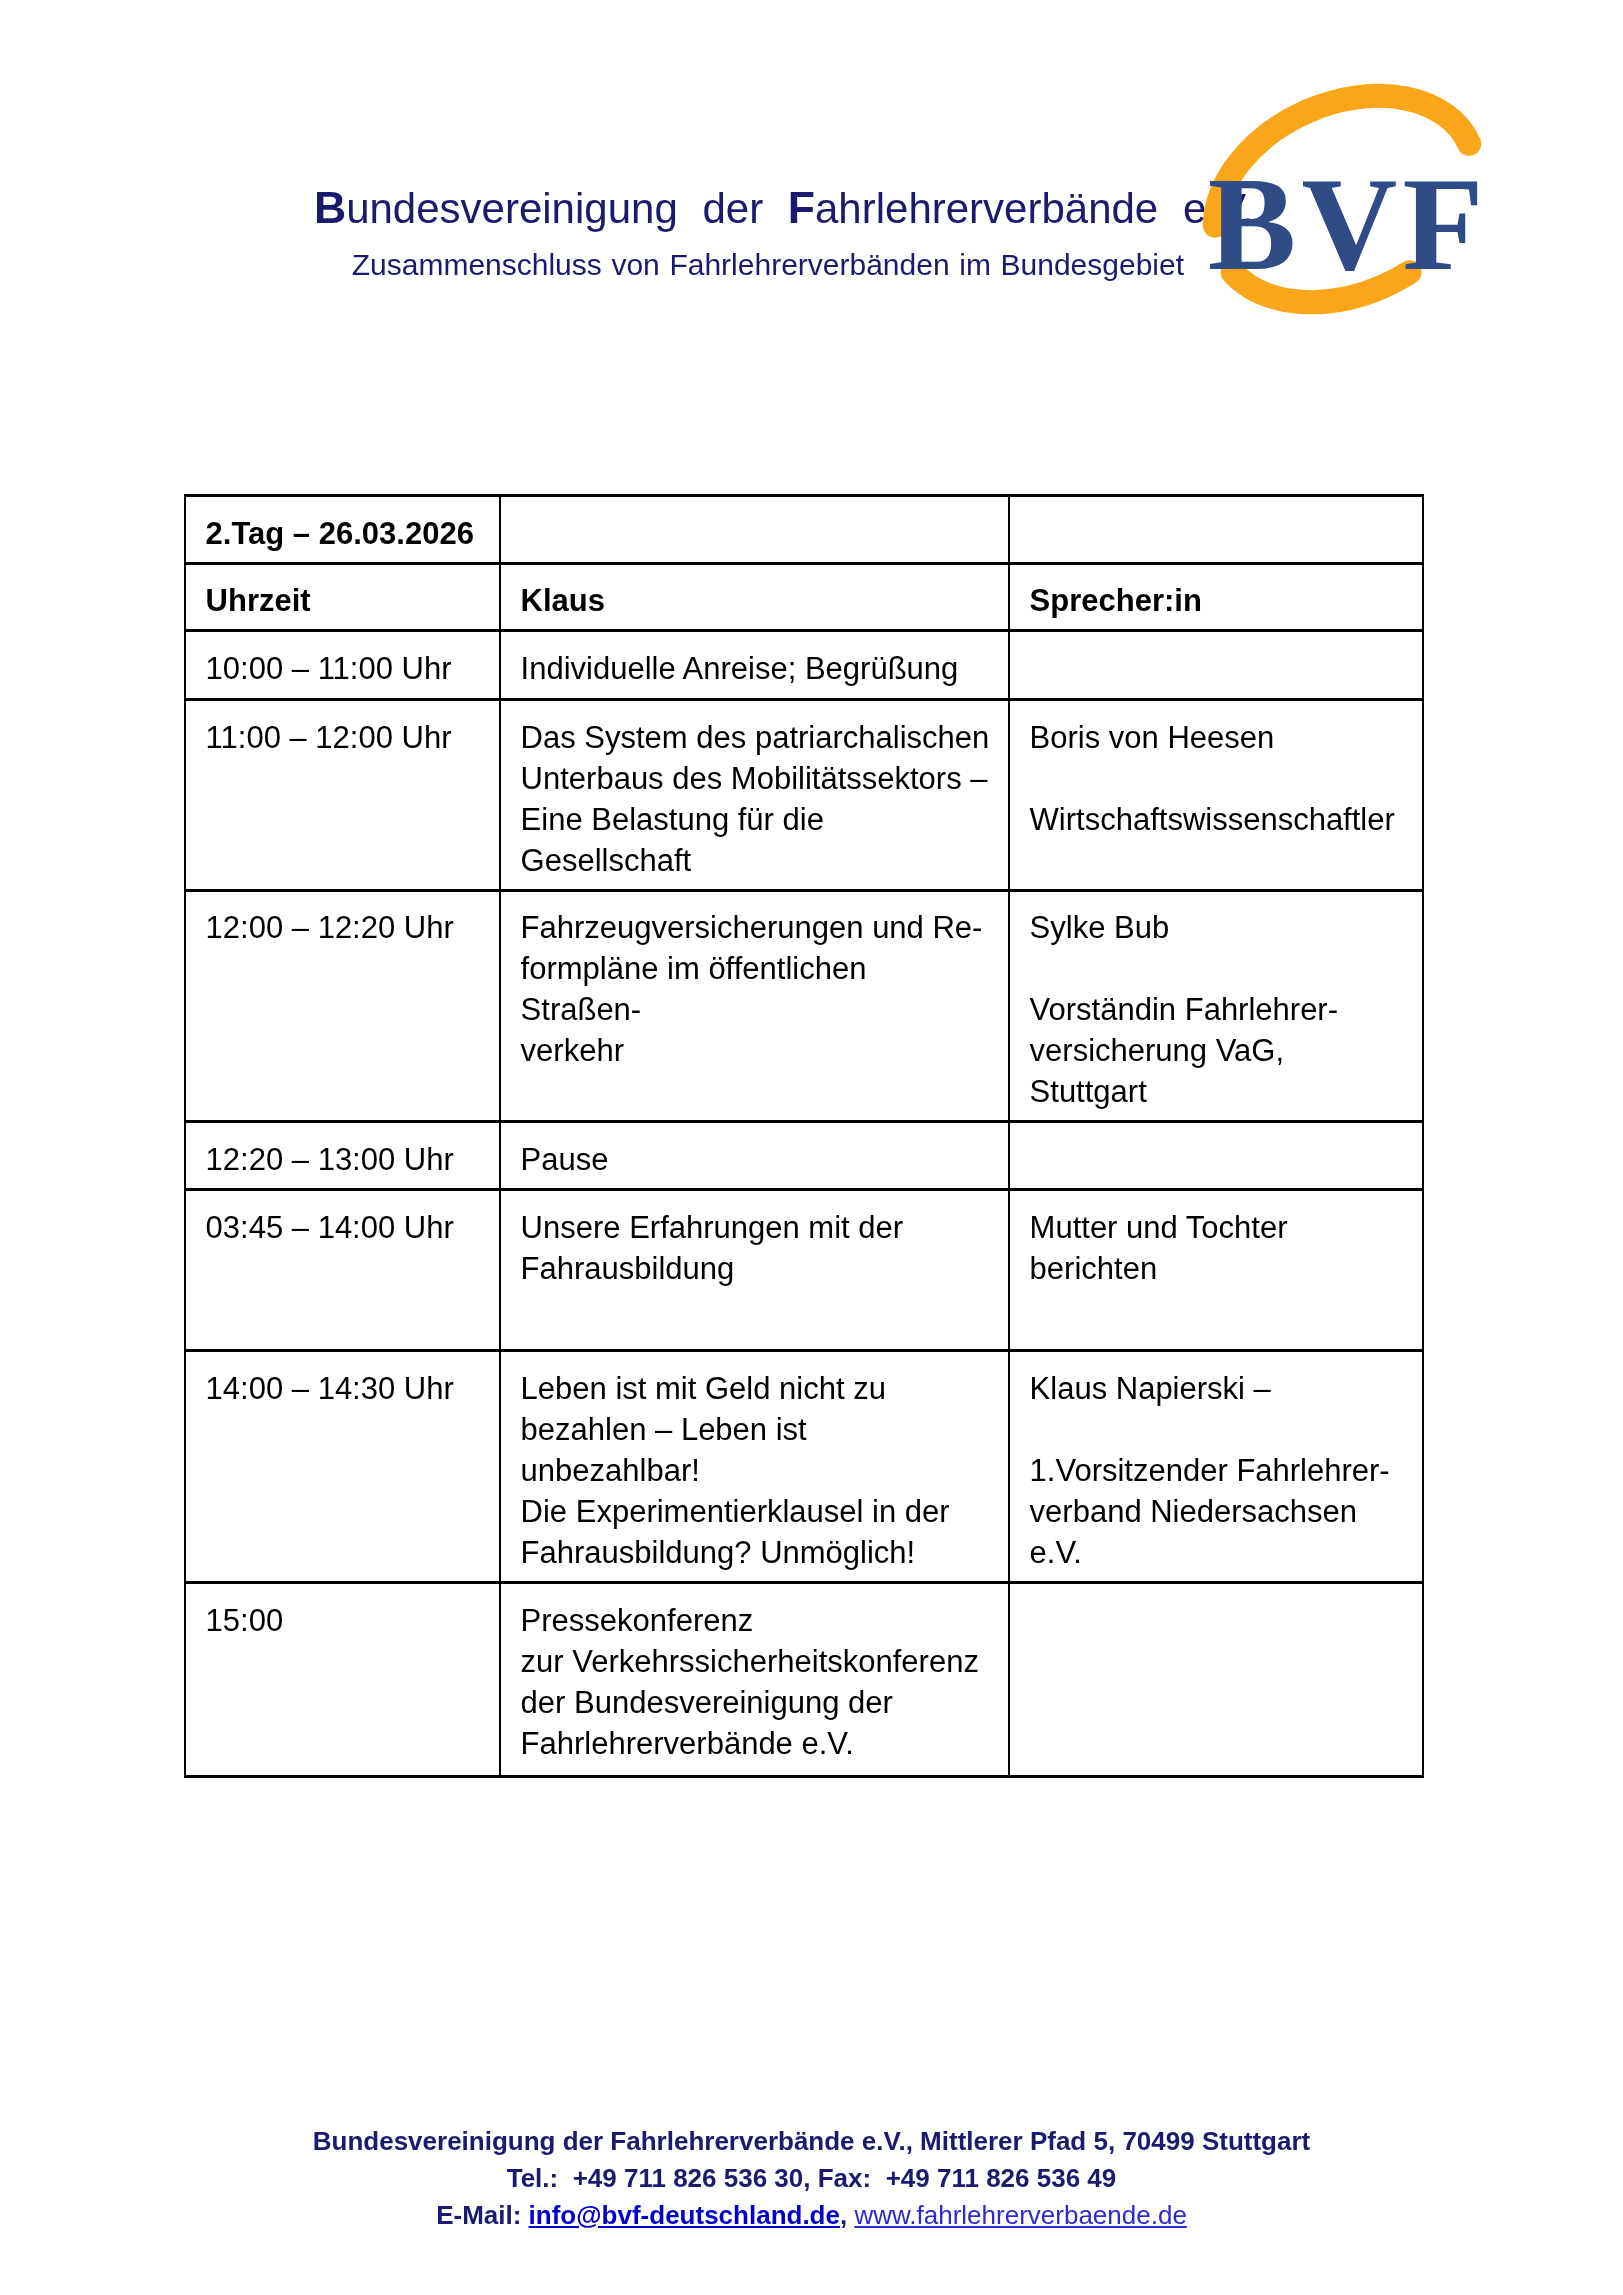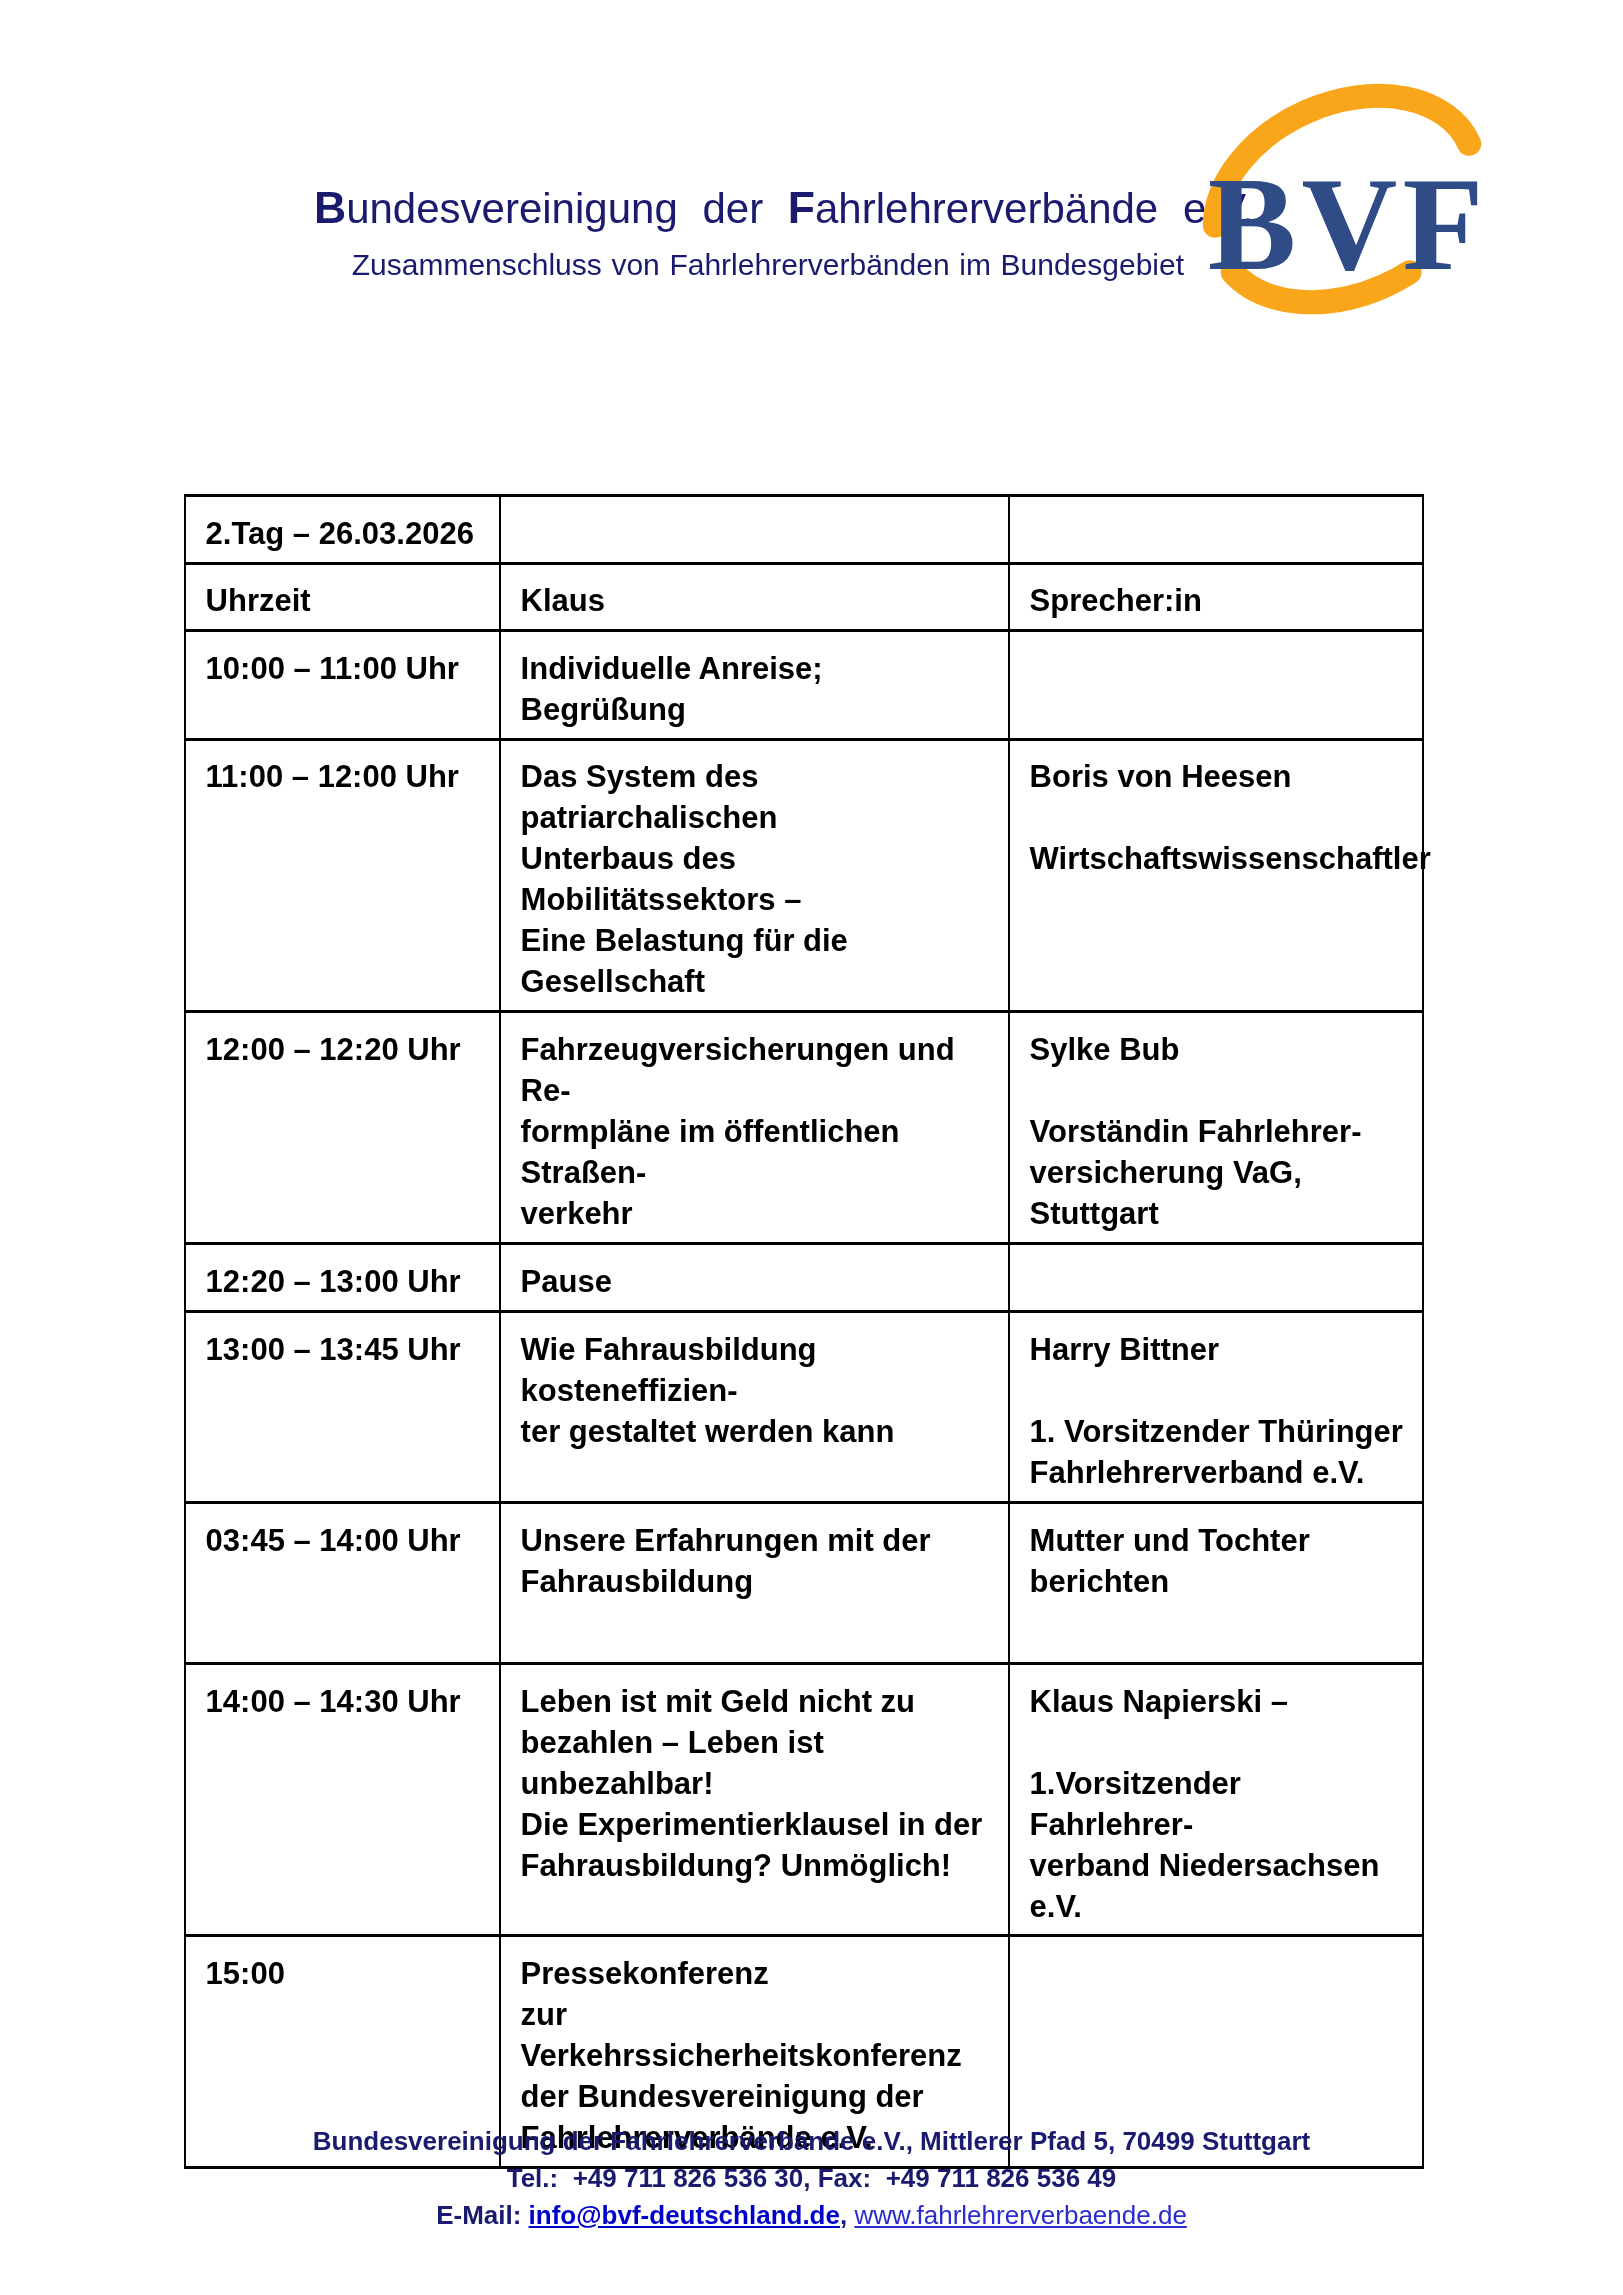--- a/index.html
+++ b/index.html
@@ -29,21 +29,21 @@
   
   table.agenda{
     position:absolute;left:184px;top:494px;width:1238px;
     border-collapse:collapse;table-layout:fixed;
   }
   table.agenda td,table.agenda th{
     border-left:2px solid #000;border-right:2px solid #000;
     border-top:3.9px solid #000;border-bottom:3.9px solid #000;
     vertical-align:top;text-align:left;
     padding:15.7px 15.7px 7.9px 19.6px;
-    font-size:31px;line-height:41px;font-weight:700;
+    font-size:31px;line-height:41px;font-weight:400;
   }
   table.agenda .b{font-weight:700;}
   .pre{white-space:pre-line;}
   
   .footer{
     position:absolute;left:0;top:2123px;width:1623px;
     text-align:center;color:#1A1A6E;font-size:26px;line-height:37px;
     font-weight:700;
   }
   .footer .lnk{color:#0000CC;text-decoration:underline;}
@@ -105,29 +105,20 @@
       <td class="pre">Sylke Bub
 
 Vorständin Fahrlehrer-
 versicherung VaG, Stuttgart</td>
     </tr>
     <tr style="height:68px">
       <td>12:20 – 13:00 Uhr</td>
       <td class="pre">Pause</td>
       <td class="pre"></td>
     </tr>
-    <tr style="height:191px">
-      <td>13:00 – 13:45 Uhr</td>
-      <td class="pre">Wie Fahrausbildung kosteneffizien-
-ter gestaltet werden kann</td>
-      <td class="pre">Harry Bittner
-
-1. Vorsitzender Thüringer
-Fahrlehrerverband e.V.</td>
-    </tr>
     <tr style="height:161px">
       <td>03:45 – 14:00 Uhr</td>
       <td class="pre">Unsere Erfahrungen mit der
 Fahrausbildung</td>
       <td class="pre">Mutter und Tochter
 berichten</td>
     </tr>
     <tr style="height:213px">
       <td>14:00 – 14:30 Uhr</td>
       <td class="pre">Leben ist mit Geld nicht zu

